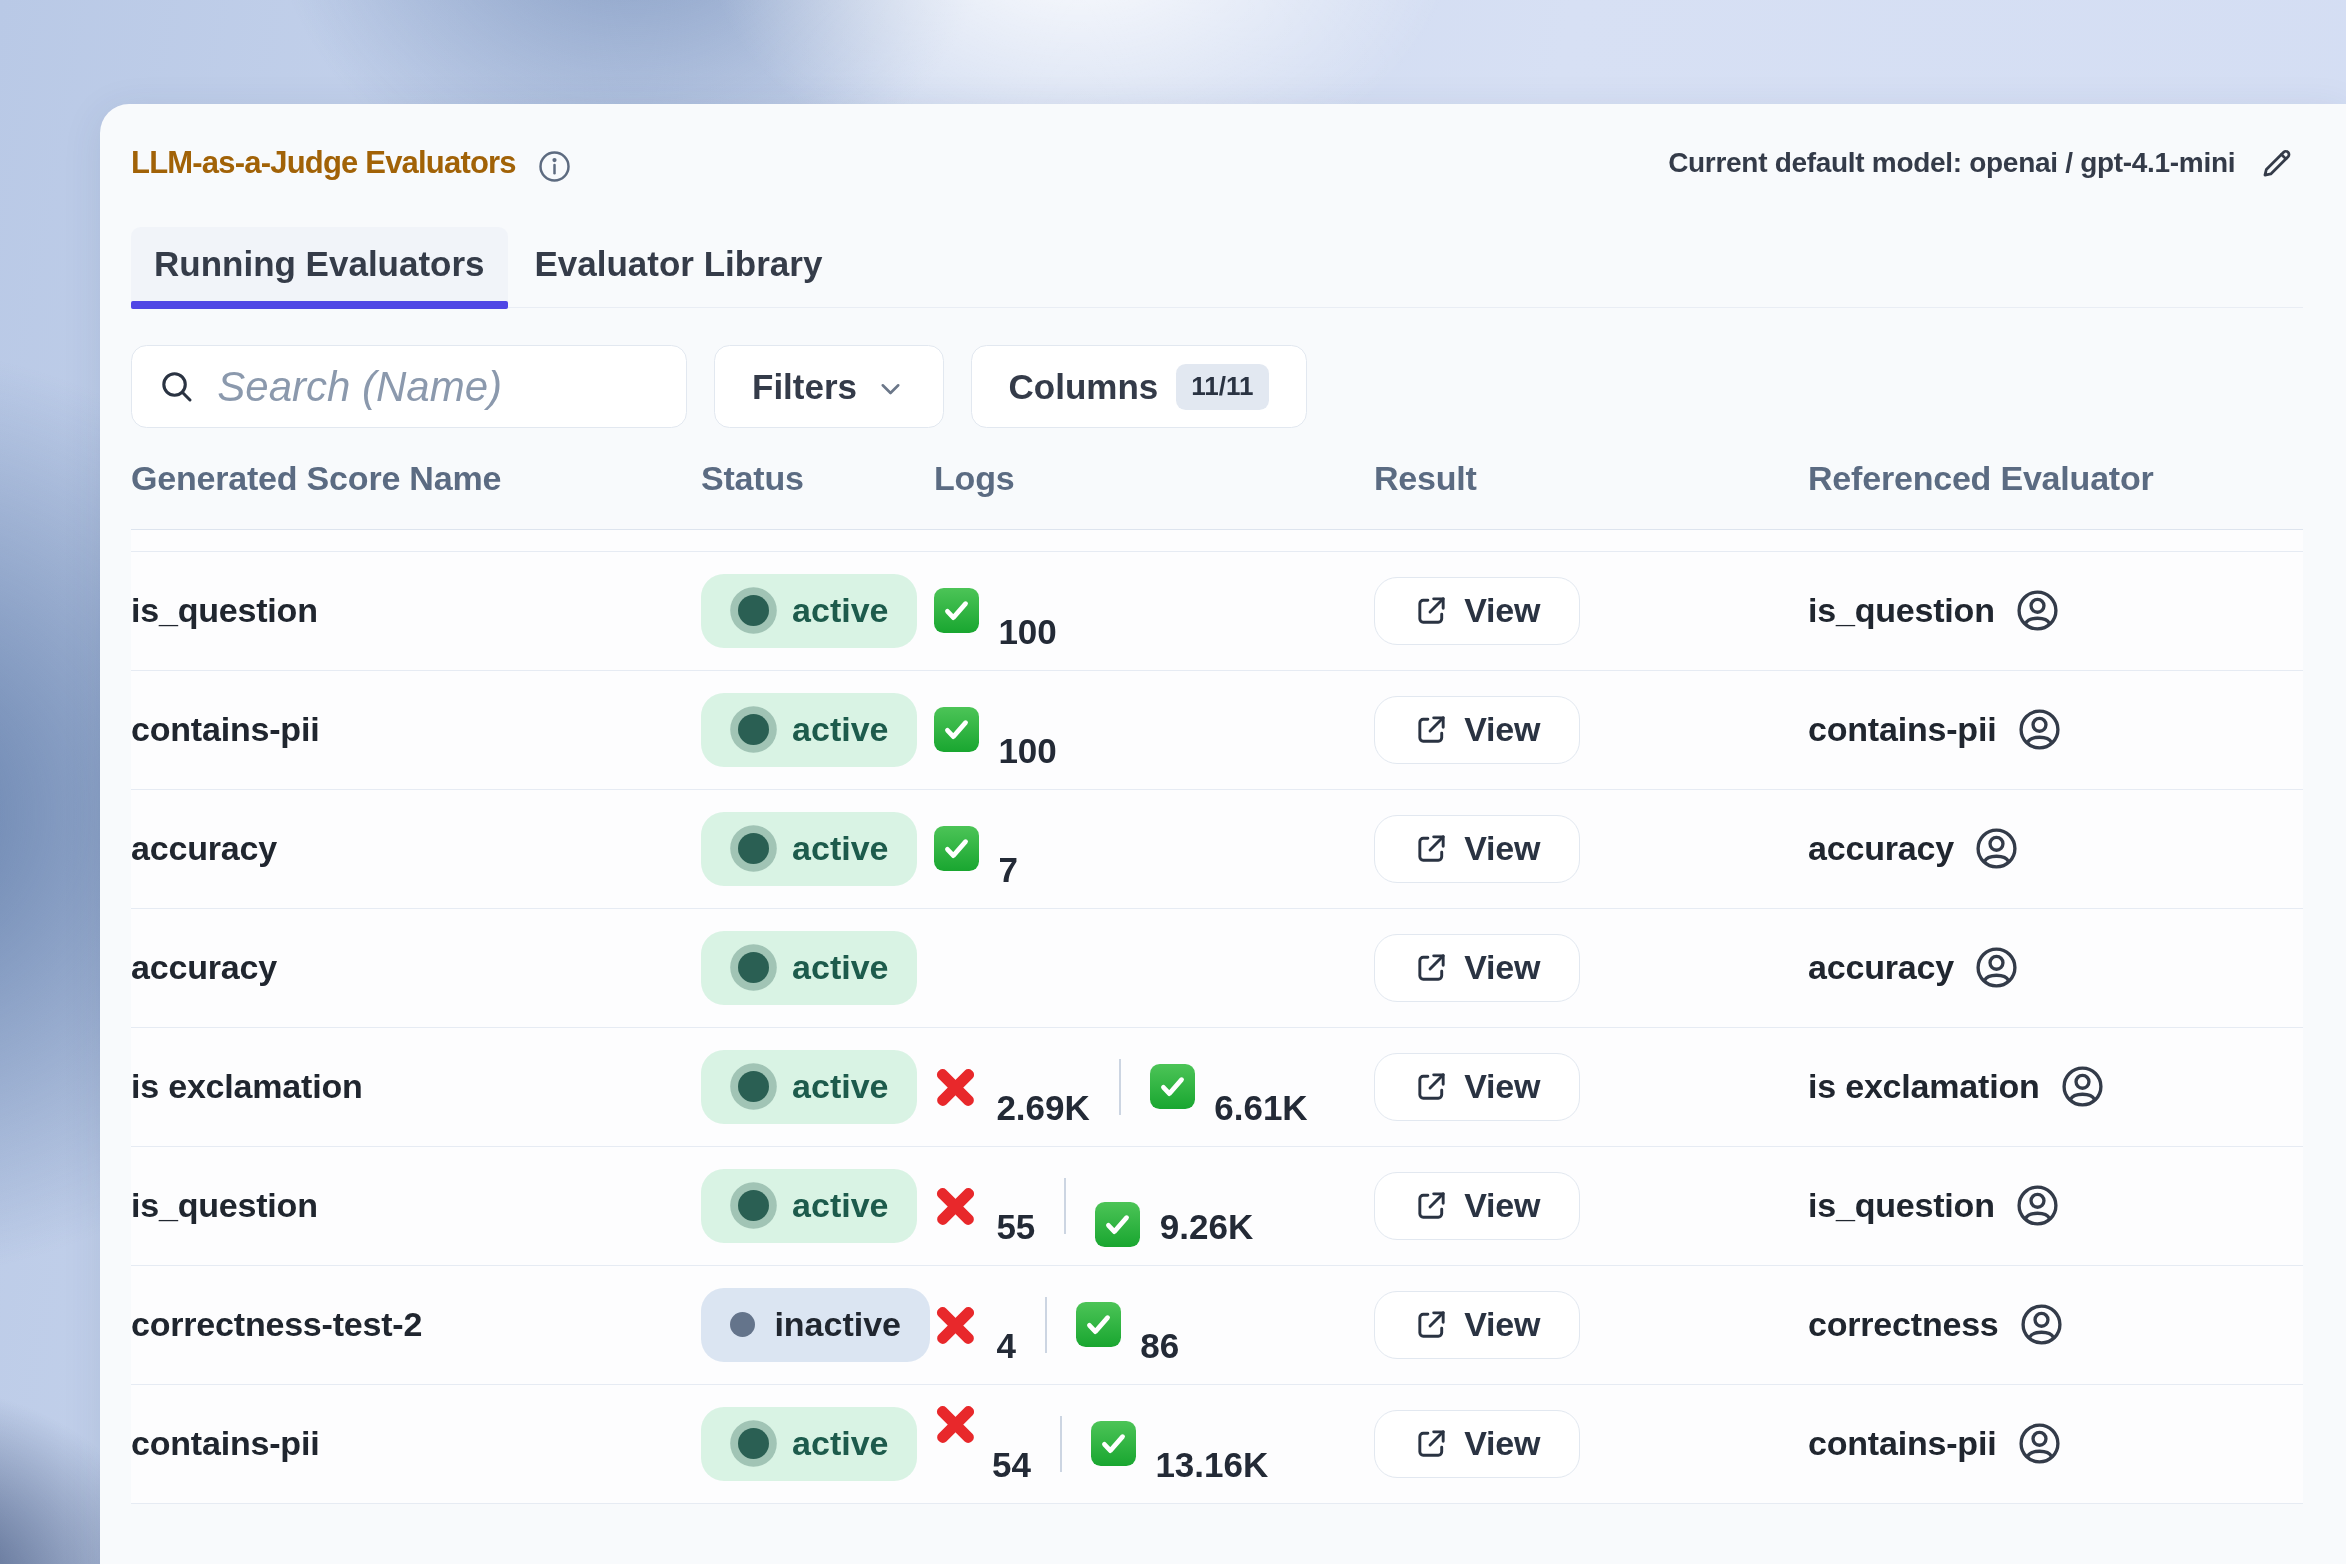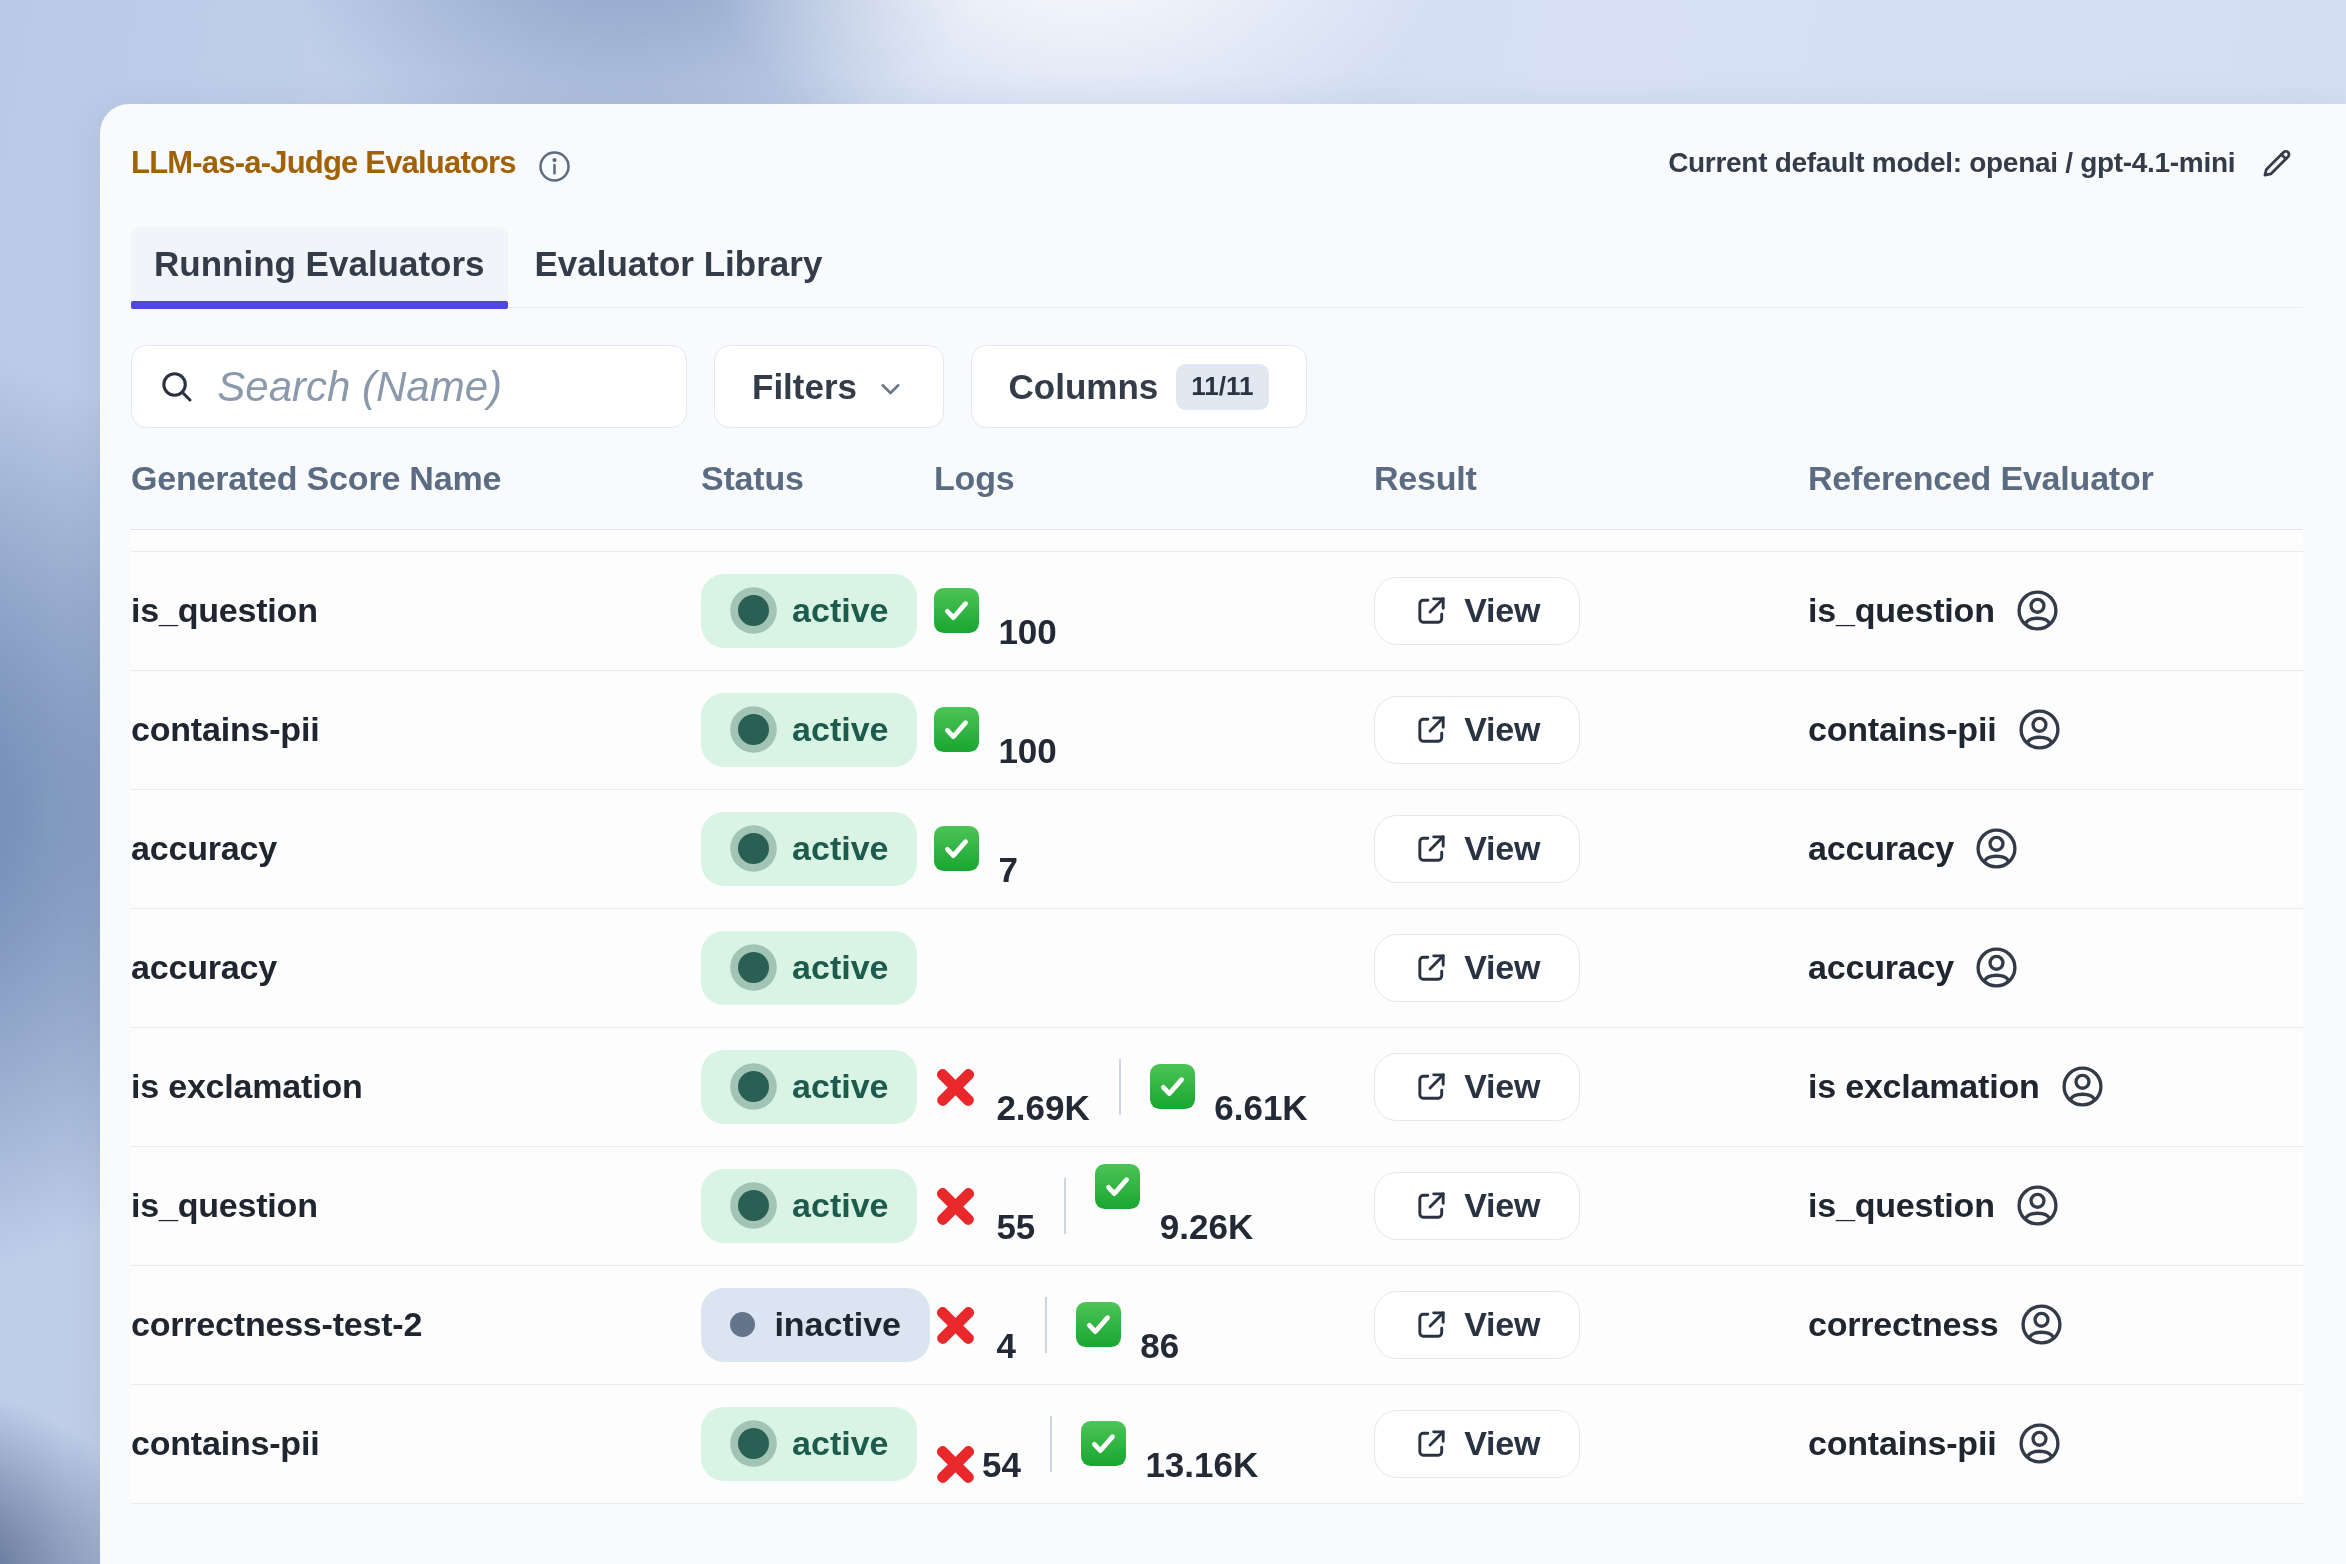--- a/index.html
+++ b/index.html
@@ -384,21 +384,21 @@
         <span class="dot"></span>
         <span>active</span>
       </span>
     </div>
     <div class="result-cell">
       <span class="fail-group" style="display:flex;align-items:center;gap:19.4px;">
         <span class="fail-ico"></span>
         <span class="res-num fail-num">55</span>
       </span>
       <span class="res-divider"></span>
-      <span class="pass-group" style="display:flex;align-items:flex-start;gap:19.4px;">
+      <span class="pass-group" style="display:flex;align-items:flex-end;gap:19.4px;">
         <span class="pass-ico">
           <svg width="33" height="33" viewBox="0 0 24 24" fill="none" stroke="#ffffff" stroke-width="3.4" stroke-linecap="round" stroke-linejoin="round">
             <path d="M5.4 12.6l4.3 4.6 8.9-10.2"></path>
           </svg>
         </span>
         <span class="res-num pass-num">9.26K</span>
       </span>
     </div>
     <div>
       <button class="view-btn">
@@ -469,21 +469,21 @@
 
   <div class="grid-row trow">
     <div class="cell-name">contains-pii</div>
     <div>
       <span class="badge active">
         <span class="dot"></span>
         <span>active</span>
       </span>
     </div>
     <div class="result-cell">
-      <span class="fail-group" style="display:flex;align-items:flex-end;gap:5px;">
+      <span class="fail-group" style="display:flex;align-items:flex-start;gap:15px;">
         <span class="fail-ico"></span>
         <span class="res-num fail-num">54</span>
       </span>
       <span class="res-divider"></span>
       <span class="pass-group" style="display:flex;align-items:center;gap:19.4px;">
         <span class="pass-ico">
           <svg width="33" height="33" viewBox="0 0 24 24" fill="none" stroke="#ffffff" stroke-width="3.4" stroke-linecap="round" stroke-linejoin="round">
             <path d="M5.4 12.6l4.3 4.6 8.9-10.2"></path>
           </svg>
         </span>

